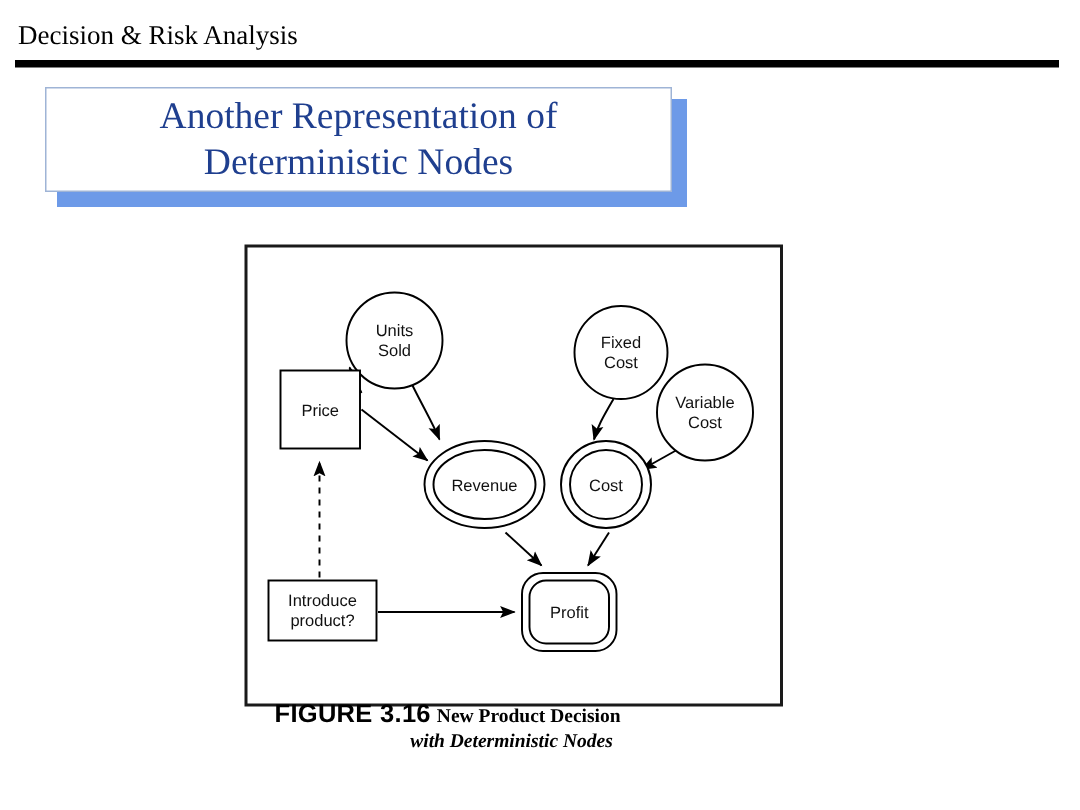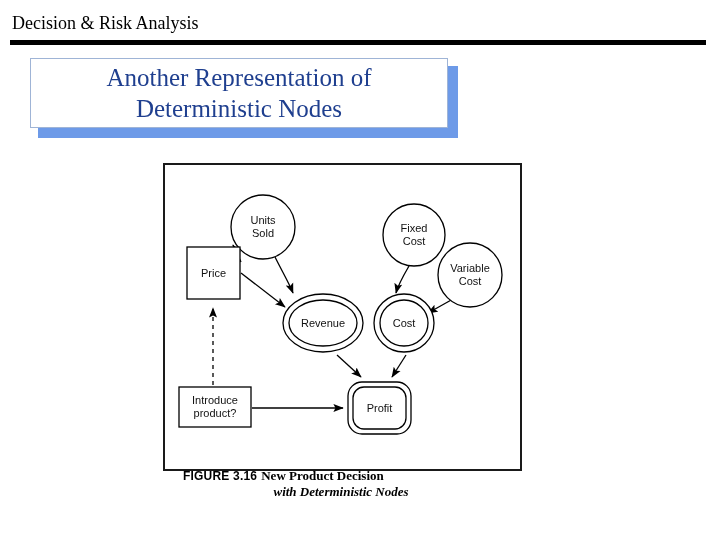--- a/index.html
+++ b/index.html
@@ -112,21 +112,21 @@
   
   #figure-caption {
     position: absolute;
     left: 8px;
     top: 318px;
     width: 330px;
   }
   #caption-label {
     font-family: "Liberation Sans", sans-serif;
     font-weight: bold;
-    font-size: 12px;
+    font-size: 17px;
     color: #000000;
     letter-spacing: 0.2px;
     padding-left: 12px;
   }
   #caption-text {
     font-family: "Liberation Serif", serif;
     font-weight: bold;
     font-size: 13px;
     color: #000000;
     line-height: 16px;

